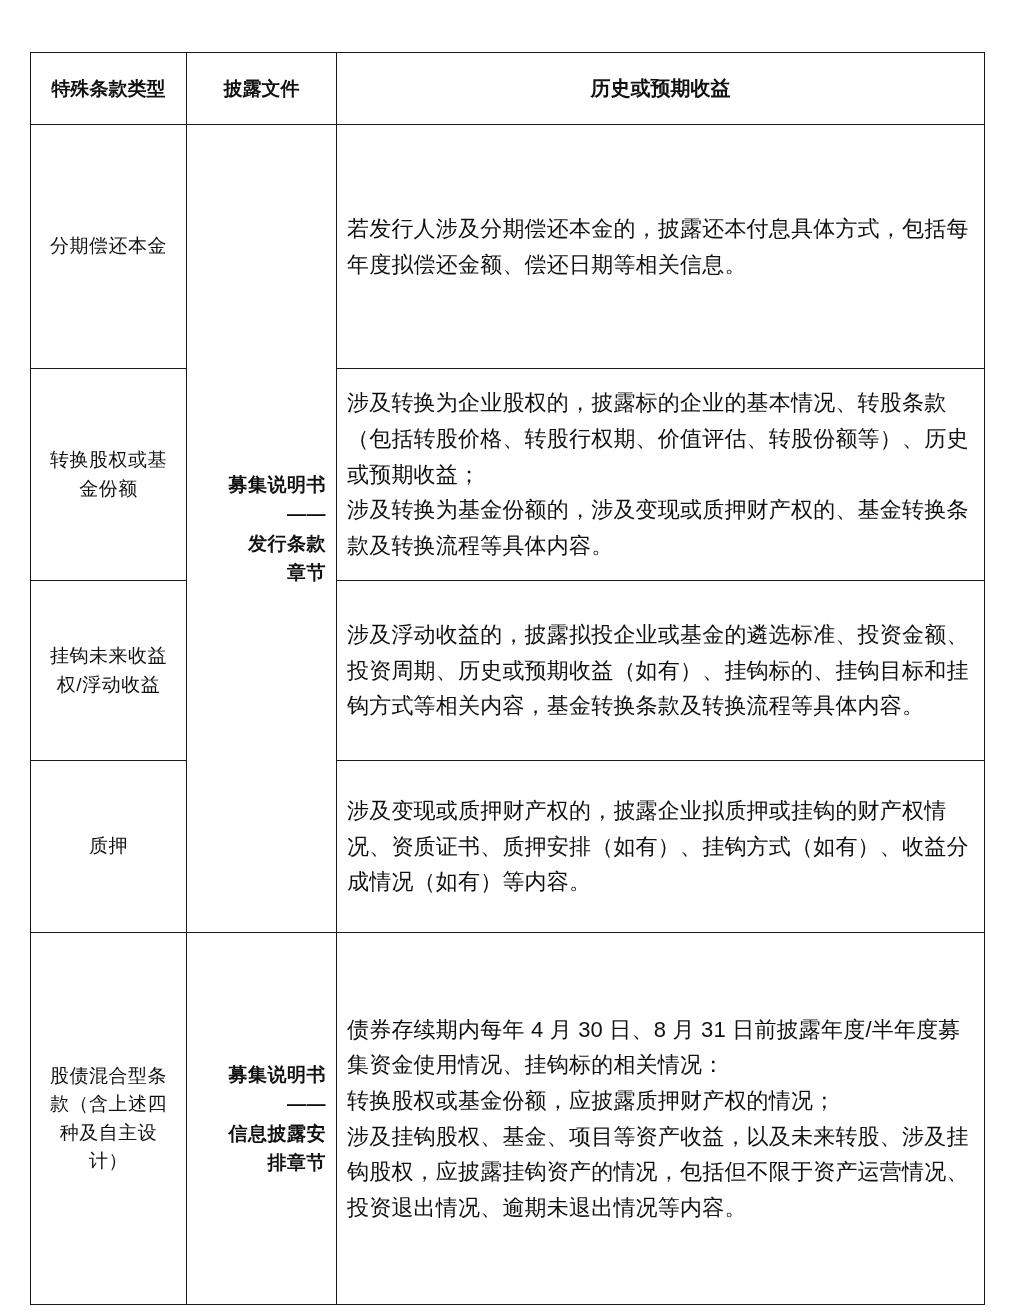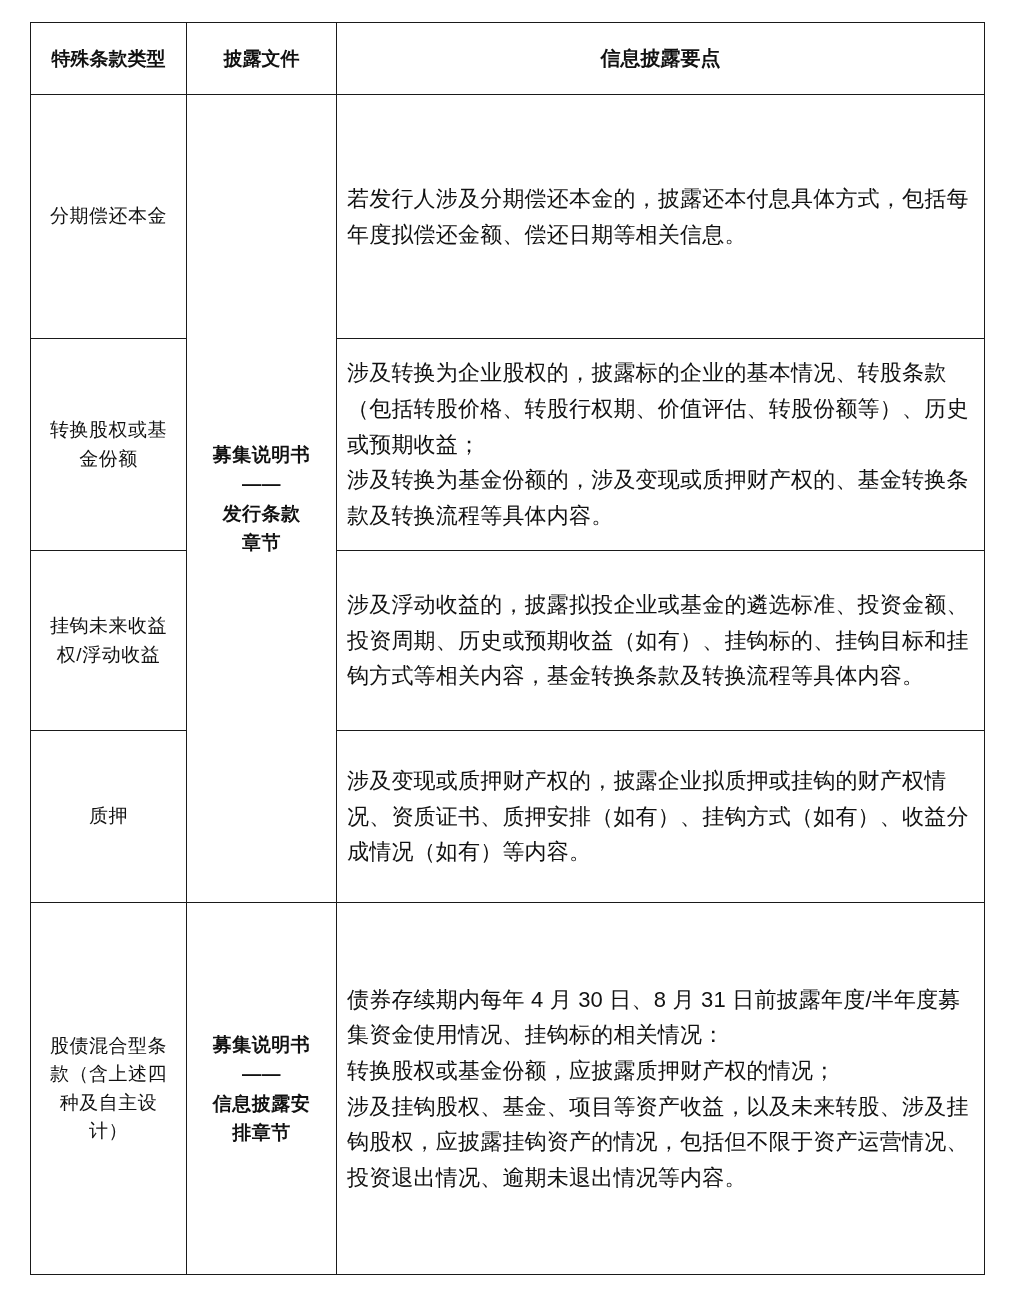--- a/index.html
+++ b/index.html
@@ -17,20 +17,21 @@
     position: relative;
     width: 1014px;
     height: 1312px;
     box-sizing: border-box;
     padding: 22px 30px 0 30px;
   }
   table.disclosure-table {
     border-collapse: collapse;
     width: 954px;
     table-layout: fixed;
+    margin-top: 30px;
   }
   table.disclosure-table td,
   table.disclosure-table th {
     border: 1px solid #1a1a1a;
     vertical-align: middle;
     padding: 8px 10px;
     box-sizing: border-box;
   }
   col.col-type { width: 156px; }
   col.col-doc  { width: 150px; }
@@ -55,21 +56,21 @@
     font-weight: normal;
     font-size: 19px;
     line-height: 1.5;
     text-align: center;
     letter-spacing: 0.5px;
   }
   td.cell-doc {
     font-weight: bold;
     font-size: 19px;
     line-height: 1.55;
-    text-align: center;
+    text-align: right;
     letter-spacing: 0.5px;
   }
   td.cell-points {
     font-size: 22px;
     line-height: 1.62;
     text-align: left;
     letter-spacing: 0.2px;
     padding: 14px 14px 14px 14px;
   }
   .points-line {
@@ -93,21 +94,21 @@
   <table class="disclosure-table">
     <colgroup>
       <col class="col-type">
       <col class="col-doc">
       <col class="col-points">
     </colgroup>
     <thead>
       <tr>
         <th class="header-type">特殊条款类型</th>
         <th class="header-doc">披露文件</th>
-        <th class="header-points">信息披露要点</th>
+        <th class="header-points">历史或预期收益</th>
       </tr>
     </thead>
     <tbody>
       <tr class="row-r1">
         <td class="cell-type">分期偿还本金</td>
         <td class="cell-doc" rowspan="4">
           <span class="doc-block">募集说明书
 ——
 发行条款
 章节</span>

